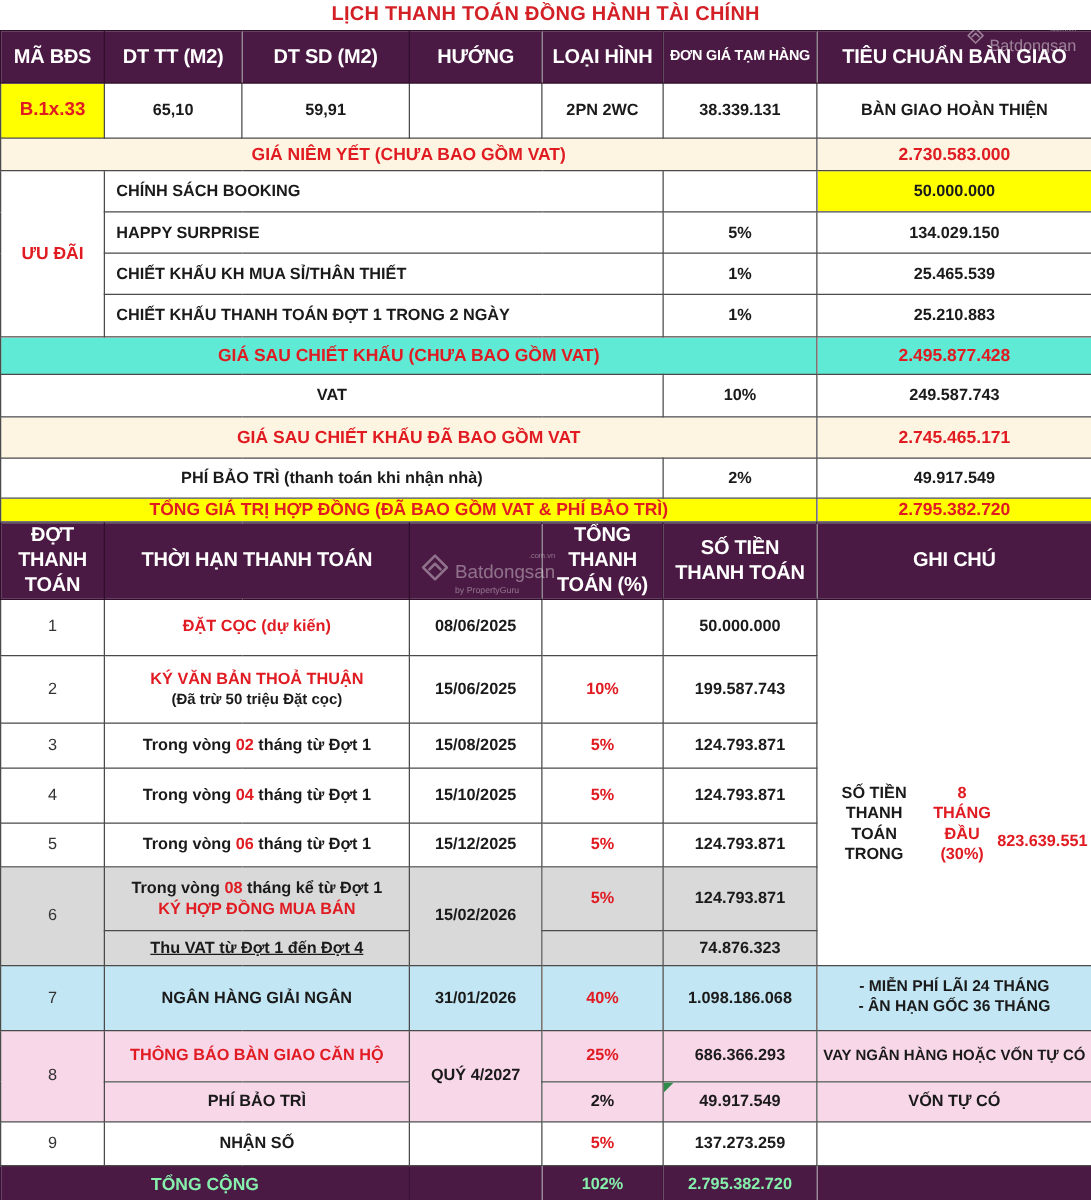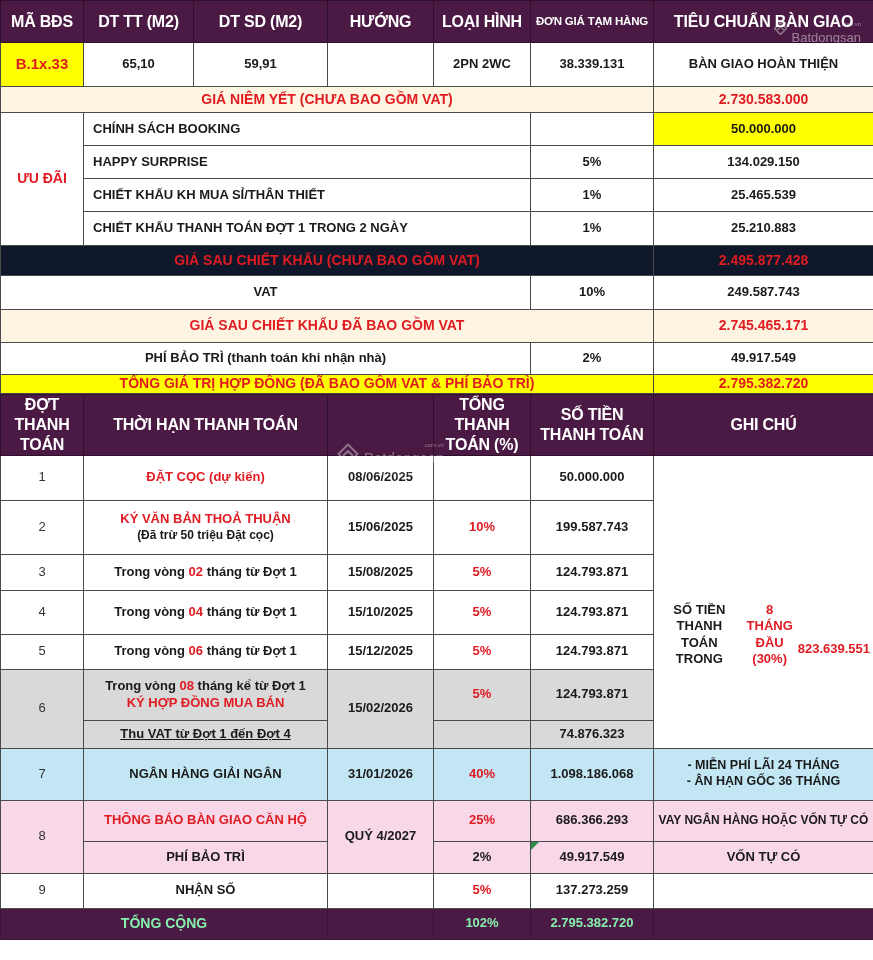--- a/index.html
+++ b/index.html
@@ -21,21 +21,21 @@
     vertical-align:middle;text-align:center;
     padding:0 3px;overflow:hidden;line-height:1.25;
   }
   tr.hdr td{
     background:#4b1a44;color:#ffffff;font-size:16px;
     border-color:#2f0f2b;letter-spacing:-.2px;
   }
   .red{color:#e01b22;text-align:center;}
   .l{text-align:left;padding-left:9px;}
   .cream{background:#fdf5e1;}
-  .pink{background:#0f172a;}
+  .pink{background:#5eead4;}
   .rose{background:#f8d7e8;}
   .blue{background:#c2e6f4;}
   .gray{background:#d9d9d9;}
   .yellow{background:#ffff00;}
   .dark{background:#4b1a44;color:#86efac;border-color:#3a1336;}
   .code{font-size:15px;}
   .no{font-weight:400;color:#333;}
   .sub{font-size:12px;}
   .big{font-size:14px;}
   .underline{text-decoration:underline;}
@@ -56,20 +56,21 @@
   .wm-1 .brandname{font-size:13px;}
   .wm-2 .brandname{font-size:15px;}
   .wm .domain{font-size:6px;line-height:1;display:block;text-align:right;margin-bottom:1px;}
   .wm .byline{font-size:7px;line-height:1;display:block;margin-top:2px;font-weight:400;}
 </style>
 </head>
 <body>
 
 <div class="sheet">
 
+  <div class="doc-title">LỊCH THANH TOÁN ĐỒNG HÀNH TÀI CHÍNH</div>
 
   <table>
     <colgroup>
       <col style="width:83px">
         <col style="width:110px">
         <col style="width:134px">
       <col style="width:106px">
         <col style="width:97px">
         <col style="width:123px">
       <col style="width:220px">

